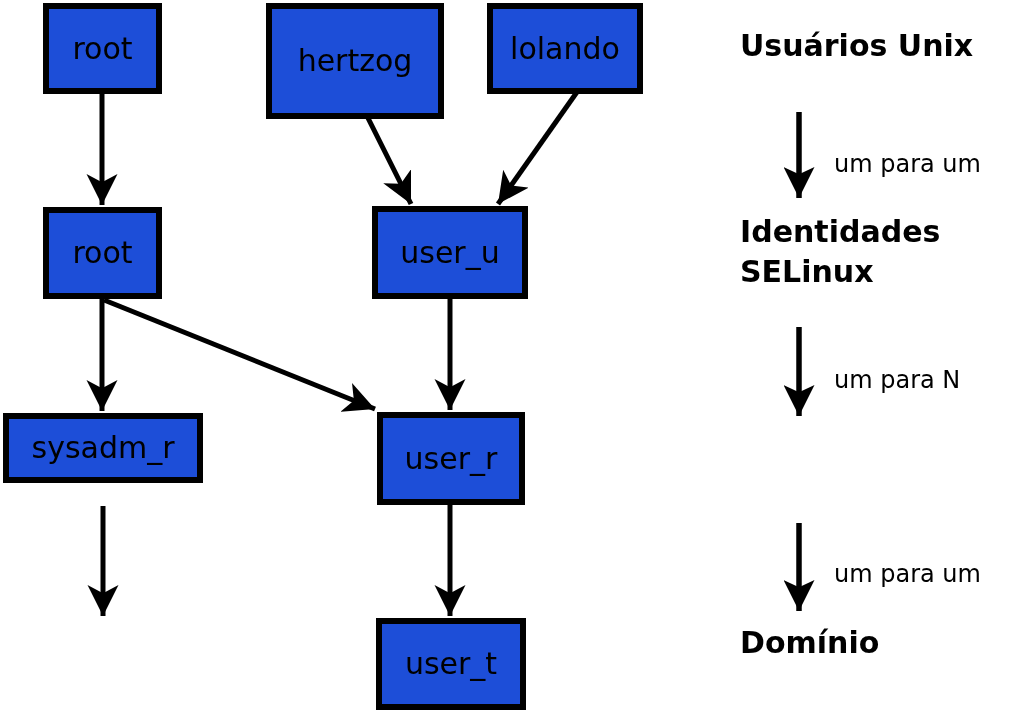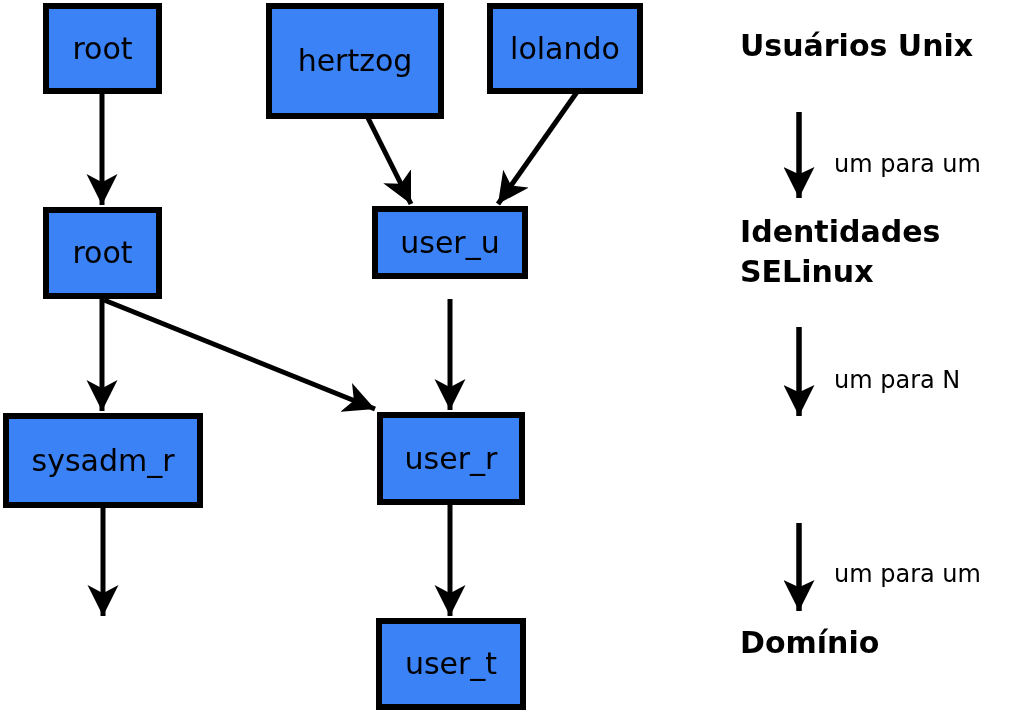--- a/index.html
+++ b/index.html
@@ -20,21 +20,21 @@
     position: absolute;
     left: 0;
     top: 0;
     width: 1024px;
     height: 714px;
   }
   .node {
     position: absolute;
     box-sizing: border-box;
     border: 6px solid #000000;
-    background: #3b82f6;
+    background: #1d4ed8;
     display: flex;
     align-items: center;
     justify-content: center;
     font-size: 30px;
     line-height: 1;
     white-space: nowrap;
   }
   .lbl {
     position: absolute;
     font-size: 24px;
@@ -82,25 +82,25 @@
   <div class="node" style="left:266px; top:3px; width:178px; height:116px;">
     <span>hertzog</span>
   </div>
   <div class="node" style="left:487px; top:3px; width:156px; height:91px;">
     <span>lolando</span>
   </div>
 
   <div class="node" style="left:43px; top:207px; width:119px; height:92px;">
     <span>root</span>
   </div>
-  <div class="node" style="left:372px; top:206px; width:156px; height:73px;">
+  <div class="node" style="left:372px; top:206px; width:156px; height:93px;">
     <span>user_u</span>
   </div>
 
-  <div class="node" style="left:3px; top:413px; width:200px; height:95px;">
+  <div class="node" style="left:3px; top:413px; width:200px; height:70px;">
     <span>sysadm_r</span>
   </div>
   <div class="node" style="left:377px; top:412px; width:148px; height:93px;">
     <span>user_r</span>
   </div>
 
   <div class="node" style="left:376px; top:618px; width:150px; height:92px;">
     <span>user_t</span>
   </div>
 

